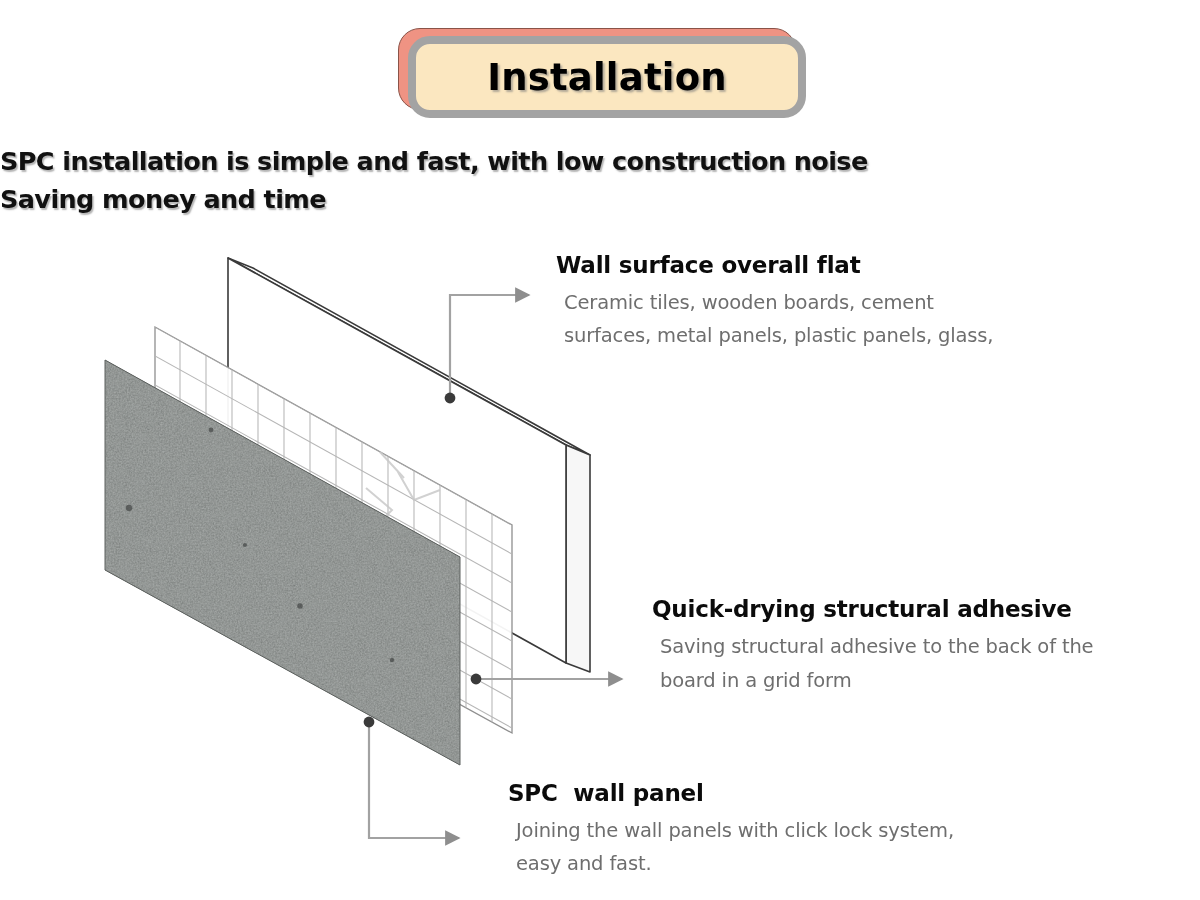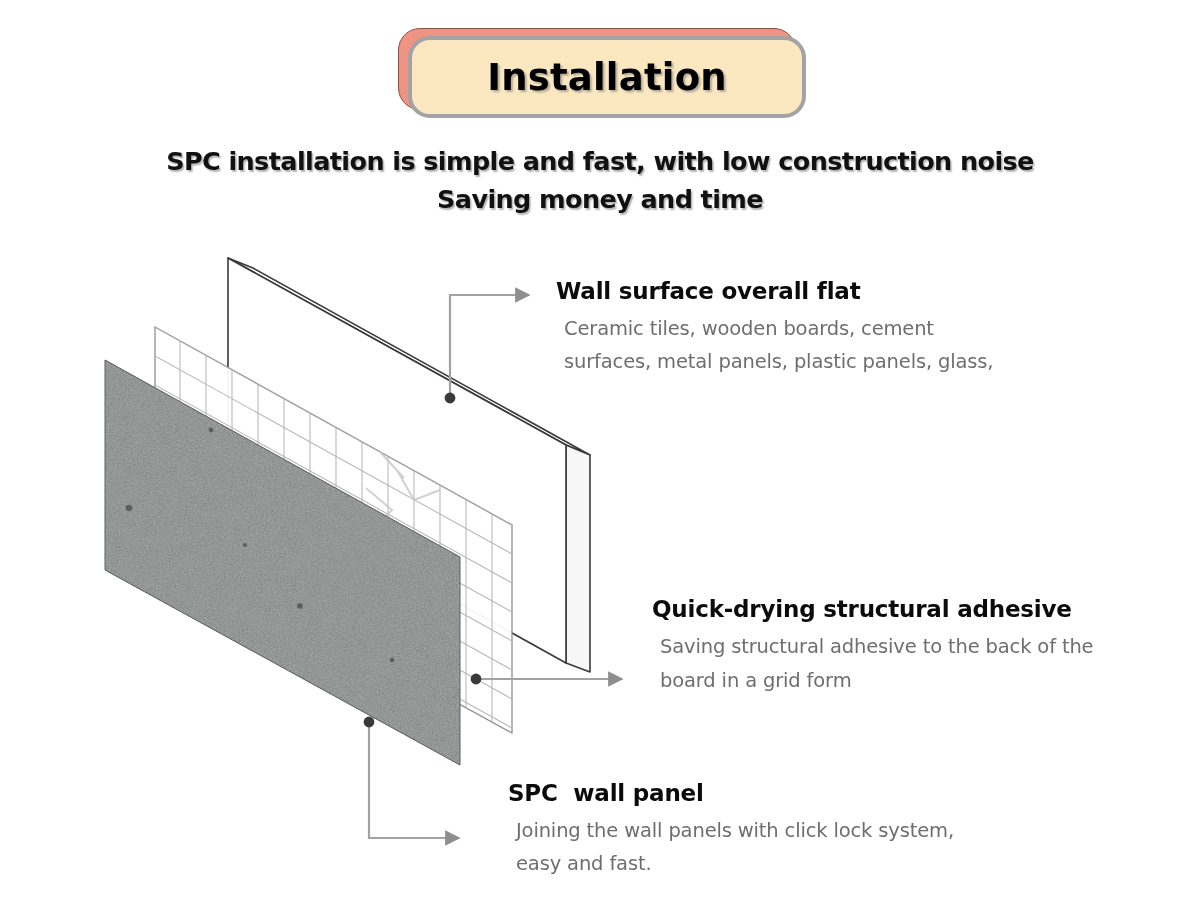--- a/index.html
+++ b/index.html
@@ -36,21 +36,21 @@
     border-radius: 22px;
     box-sizing: border-box;
   }
   #title-badge-front {
     position: absolute;
     left: 10px;
     top: 8px;
     width: 398px;
     height: 82px;
     background: #fbe7c0;
-    border: 4px solid #a3a3a3;
+    border: 8px solid #a3a3a3;
     border-radius: 22px;
     box-sizing: border-box;
     display: flex;
     align-items: center;
     justify-content: center;
   }
   #title-text {
     font-family: "DejaVu Sans", sans-serif;
     font-size: 37px;
     font-weight: bold;
@@ -58,21 +58,21 @@
     letter-spacing: 0.2px;
     text-shadow: 2px 2px 2px rgba(120,120,120,0.55);
   }
 
   
   #subtitle {
     position: absolute;
     left: 0px;
     top: 142px;
     width: 1200px;
-    text-align: center;
+    text-align: left;
     font-family: "DejaVu Sans", sans-serif;
     font-size: 25.5px;
     font-weight: bold;
     color: #111111;
     line-height: 38px;
     letter-spacing: -0.6px;
     text-shadow: 1.5px 1.5px 1.5px rgba(130,130,130,0.6);
   }
   #subtitle .sub-line { display: block; }
 
@@ -100,21 +100,21 @@
   .callout-body {
     font-family: "DejaVu Sans", sans-serif;
     font-size: 19.5px;
     color: #6e6e6e;
     line-height: 33px;
     letter-spacing: -0.15px;
     margin: 8px;
   }
   .callout-body .bline { display: block; }
 
-  #callout-wall       { left: 556px; top: 278px;  width: 520px; }
+  #callout-wall       { left: 556px; top: 252px;  width: 520px; }
   #callout-adhesive   { left: 652px; top: 596px;  width: 520px; }
   #callout-spc        { left: 508px; top: 780px;  width: 540px; }
   #callout-adhesive .callout-body { line-height: 34px; }
   #callout-spc .callout-title { margin-bottom: 8px; }
 </style>
 </head>
 <body>
 
 <div id="title-badge-wrap">
   <div id="title-badge-back"></div>

